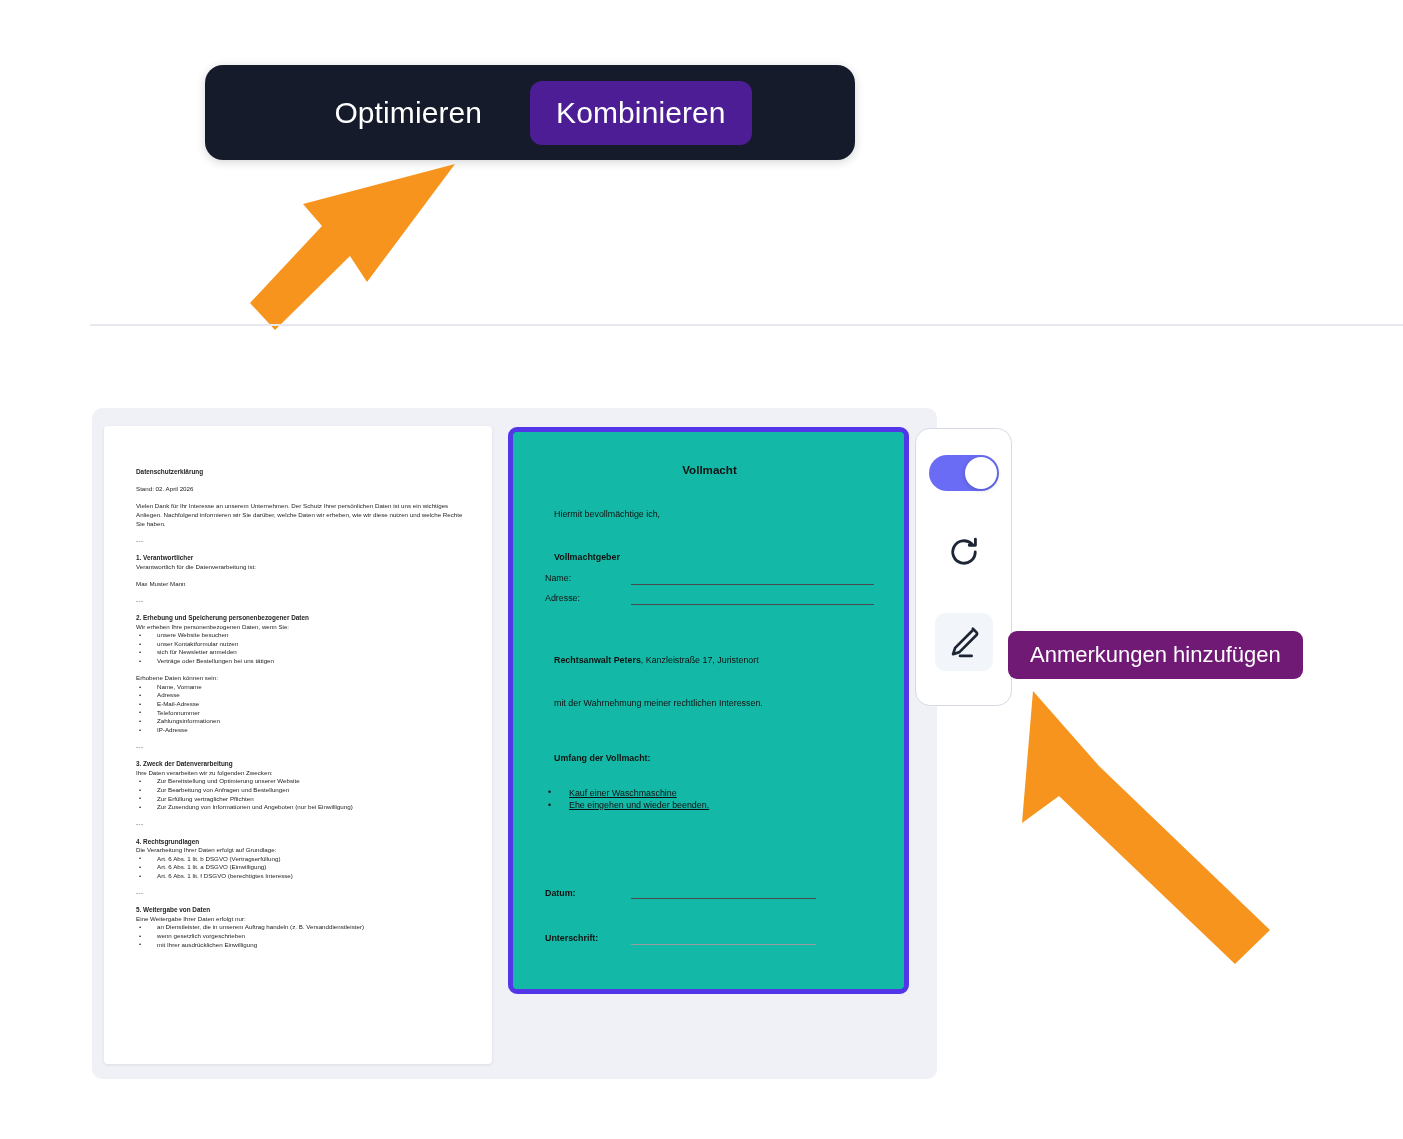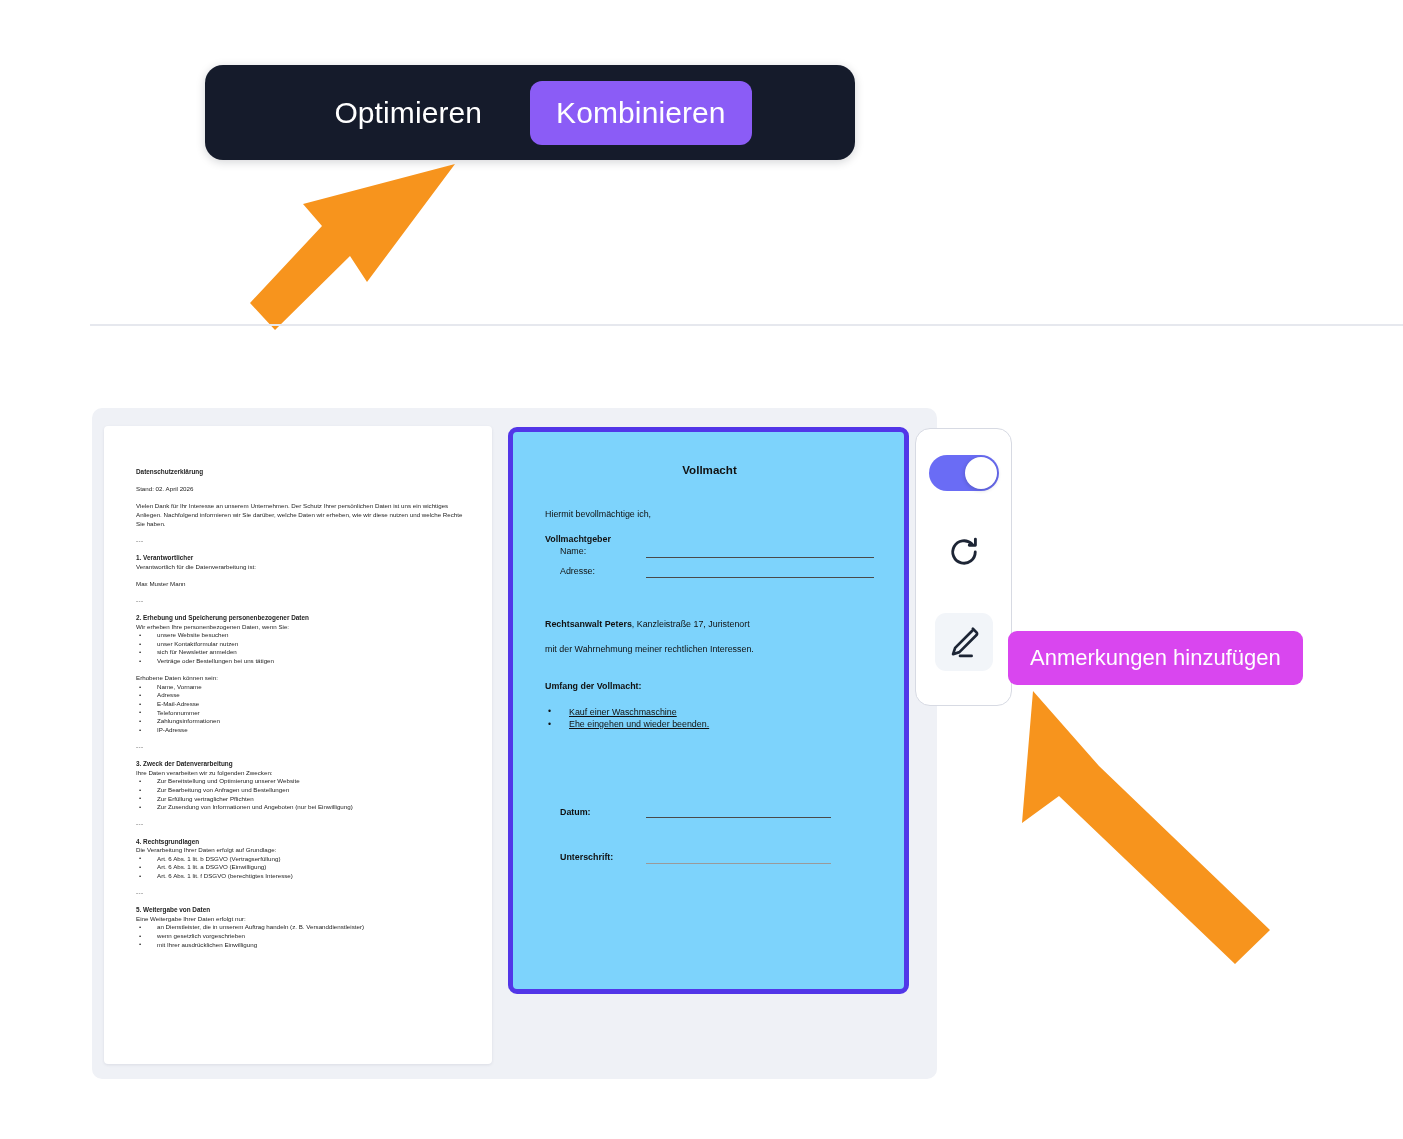--- a/index.html
+++ b/index.html
@@ -40,21 +40,21 @@
     font-weight: 400;
     letter-spacing: 0.1px;
     padding: 17px 26px;
     border-radius: 12px;
     white-space: nowrap;
     line-height: 1;
     cursor: pointer;
     user-select: none;
   }
   .nav-item.active {
-    background: #8b5cf6;
+    background: #4c1d95;
   }
 
   
   .arrow-up-right {
     position: absolute;
     left: 250px;
     top: 164px;
     width: 205px;
     height: 166px;
   }
@@ -101,21 +101,21 @@
     border-radius: 4px;
     box-shadow: 0 1px 3px rgba(40,50,80,0.10);
   }
   .page-right {
     left: 508px;
     top: 427px;
     width: 401px;
     height: 567px;
     border: 5px solid #5236e8;
     border-radius: 9px;
-    background: #7dd3fc;
+    background: #14b8a6;
   }
 
   
   .doc-left {
     position: absolute;
     left: 32px;
     top: 42px;
     right: 26px;
     color: #1d1d1d;
     font-size: 6.2px;
@@ -156,21 +156,21 @@
     color: #111111;
     font-size: 8.9px;
     line-height: 12.6px;
   }
   .doc-right .title {
     text-align: center;
     font-weight: bold;
     font-size: 11.6px;
     margin-bottom: 31px;
   }
-  .doc-right p { margin: 0; }
+  .doc-right p { margin: 9px; }
   .doc-right .b { font-weight: bold; }
   .doc-right .gap-s { height: 12.6px; }
   .doc-right .gap-m { height: 25px; }
   .doc-right .gap-l { height: 40px; }
   .doc-right ul {
     margin: 0;
     padding: 0;
     list-style: none;
     text-decoration: underline;
   }
@@ -181,21 +181,21 @@
   .doc-right li:before {
     content: "\2022";
     position: absolute;
     left: 3px;
     top: -0.5px;
   }
   .field-row {
     display: flex;
     align-items: flex-end;
   }
-  .field-label { width: 86px; flex: none; margin-left: 15px; }
+  .field-label { width: 86px; flex: none; }
   .field-line {
     flex: 1;
     border-bottom: 1px solid #4a4a4a;
     height: 11px;
     max-width: 243px;
   }
   .field-line.short { max-width: 185px; }
   .field-line.light { border-bottom-color: #9a9a9a; }
 
   
@@ -246,23 +246,23 @@
   }
   .tool-btn.active {
     background: #f2f5f9;
   }
 
   
   .tooltip {
     position: absolute;
     left: 1008px;
     top: 631px;
-    height: 54px;
+    height: 48px;
     padding: 0 22px;
-    background: #d946ef;
+    background: #701a75;
     border-radius: 9px;
     display: flex;
     align-items: center;
     color: #ffffff;
     font-size: 22px;
     white-space: nowrap;
   }
 </style>
 </head>
 <body>

